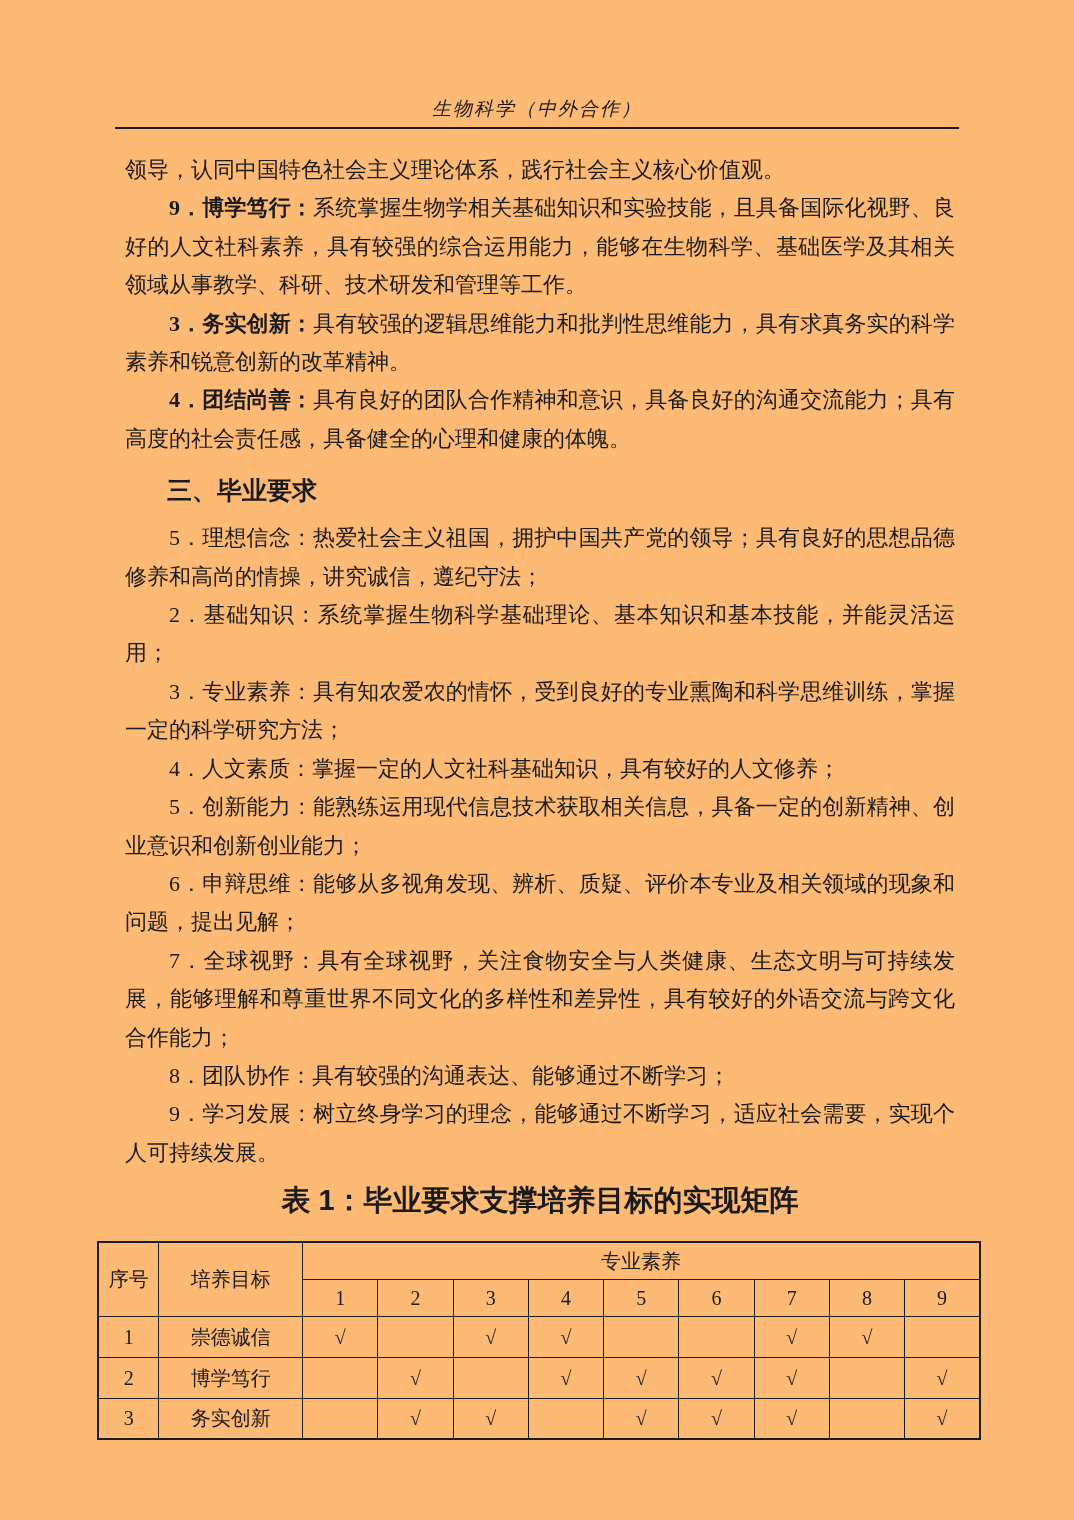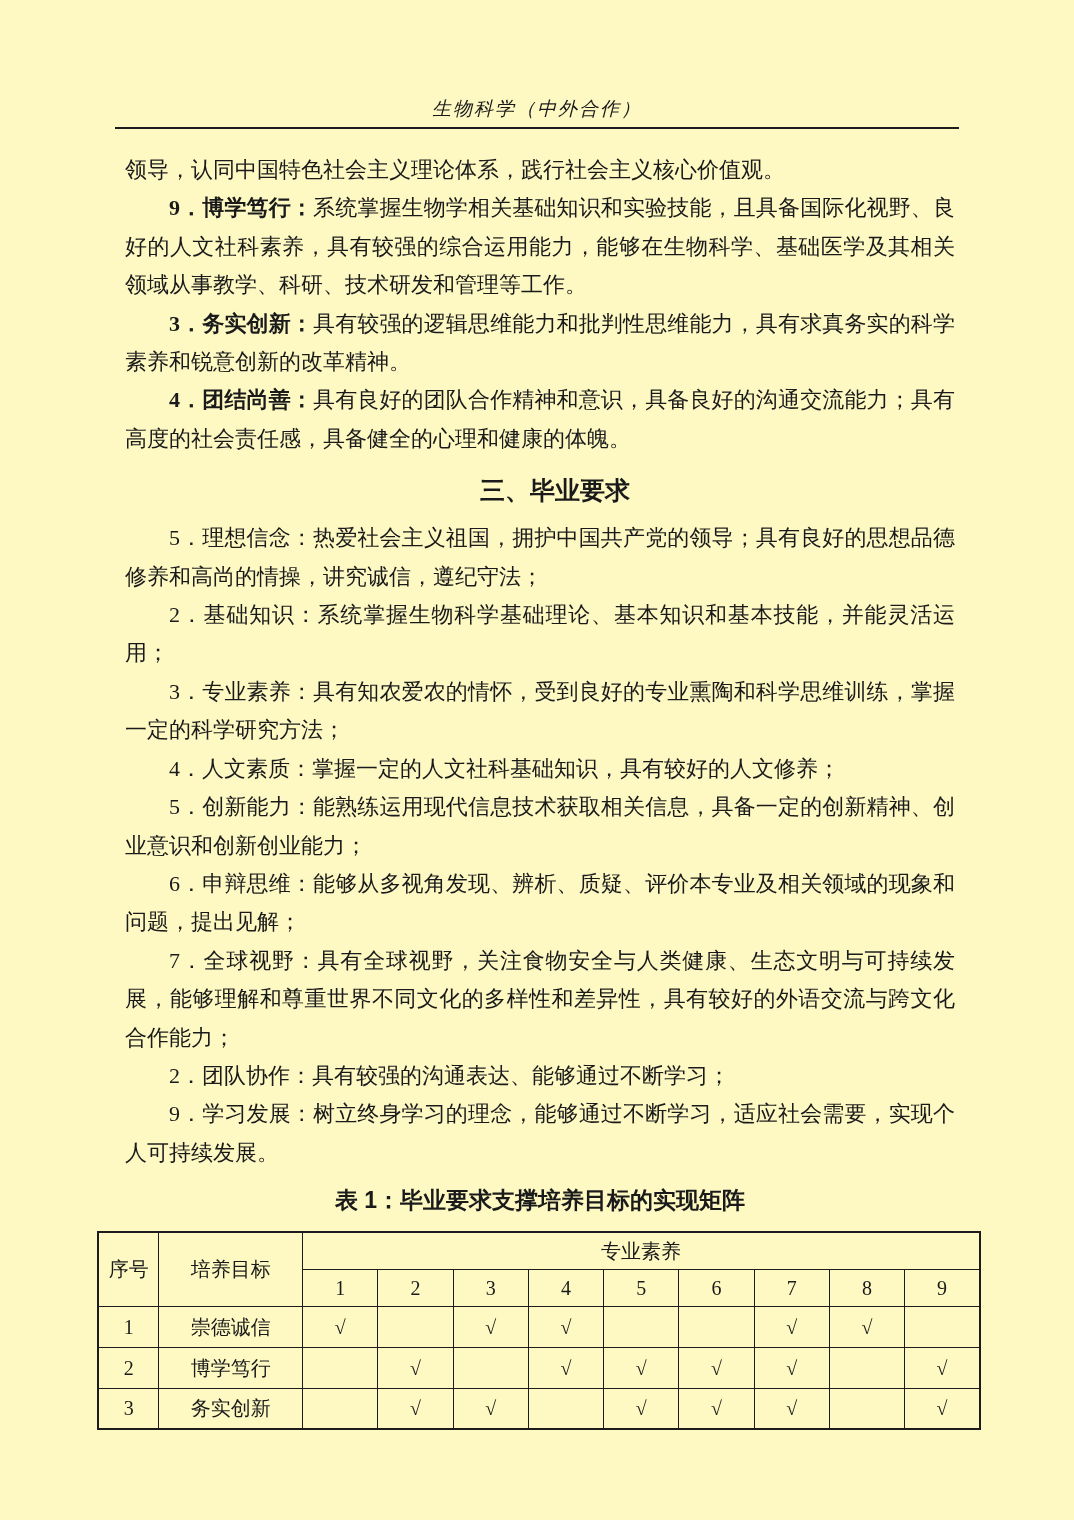--- a/index.html
+++ b/index.html
@@ -2,21 +2,21 @@
 <html><head>
 <meta charset="utf-8">
 <style>
   * { margin: 0; padding: 0; box-sizing: border-box; }
   html, body { background: #ffffff; }
   .page {
     position: relative;
     width: 1074px;
     height: 1520px;
     margin: 0 auto;
-    background: #fef9c3;
+    background: #fdba74;
     color: #1a1a1a;
     font-family: "Liberation Serif", "DejaVu Serif", serif;
     overflow: hidden;
     padding-left: 24px;
   }
   .running-header {
     position: absolute;
     top: 0;
     left: 115px;
     width: 844px;
@@ -43,33 +43,33 @@
     text-justify: inter-ideograph;
   }
   p.para { text-indent: 2em; }
   p.para.no-indent { text-indent: 0; }
   .lead { font-weight: bold; }
   .section-heading {
     font-family: "Liberation Sans", "DejaVu Sans", sans-serif;
     font-weight: bold;
     font-size: 25px;
     line-height: 34px;
-    margin: 15px 0 12px 30px;
-    text-align: center;
+    margin: 15px 0 12px 42px;
+    text-align: left;
   }
   .table-caption {
     font-family: "Liberation Sans", "DejaVu Sans", sans-serif;
     font-weight: bold;
-    font-size: 23px;
+    font-size: 29px;
     line-height: 30px;
     text-align: center;
     margin-top: 13px;
   }
   table.matrix {
-    margin-top: 16px;
+    margin-top: 26px;
     margin-left: -28px;
     width: 884px;
     border-collapse: collapse;
     border: 2px solid #1c1c1c;
     font-size: 20px;
     text-align: center;
   }
   table.matrix th, table.matrix td {
     border: 1px solid #1c1c1c;
     font-weight: normal;
@@ -105,21 +105,21 @@
 
     <h2 class="section-heading">三、毕业要求</h2>
 
     <p class="para"><span>5．理想信念：</span><span>热爱社会主义祖国，拥护中国共产党的领导；具有良好的思想品德修养和高尚的情操，讲究诚信，遵纪守法；</span></p>
     <p class="para"><span>2．基础知识：</span><span>系统掌握生物科学基础理论、基本知识和基本技能，并能灵活运用；</span></p>
     <p class="para"><span>3．专业素养：</span><span>具有知农爱农的情怀，受到良好的专业熏陶和科学思维训练，掌握一定的科学研究方法；</span></p>
     <p class="para"><span>4．人文素质：</span><span>掌握一定的人文社科基础知识，具有较好的人文修养；</span></p>
     <p class="para"><span>5．创新能力：</span><span>能熟练运用现代信息技术获取相关信息，具备一定的创新精神、创业意识和创新创业能力；</span></p>
     <p class="para"><span>6．申辩思维：</span><span>能够从多视角发现、辨析、质疑、评价本专业及相关领域的现象和问题，提出见解；</span></p>
     <p class="para"><span>7．全球视野：</span><span>具有全球视野，关注食物安全与人类健康、生态文明与可持续发展，能够理解和尊重世界不同文化的多样性和差异性，具有较好的外语交流与跨文化合作能力；</span></p>
-    <p class="para"><span>2．团队协作：</span><span>具有较强的沟通表达、能够通过不断学习；</span></p>
+    <p class="para"><span>8．团队协作：</span><span>具有较强的沟通表达、能够通过不断学习；</span></p>
     <p class="para"><span>9．学习发展：</span><span>树立终身学习的理念，能够通过不断学习，适应社会需要，实现个人可持续发展。</span></p>
 
     <div class="table-caption">表 1：毕业要求支撑培养目标的实现矩阵</div>
 
     <table class="matrix">
       <colgroup>
         <col class="c-index">
           <col class="c-objective">
         <col class="c-num">
           <col class="c-num">

